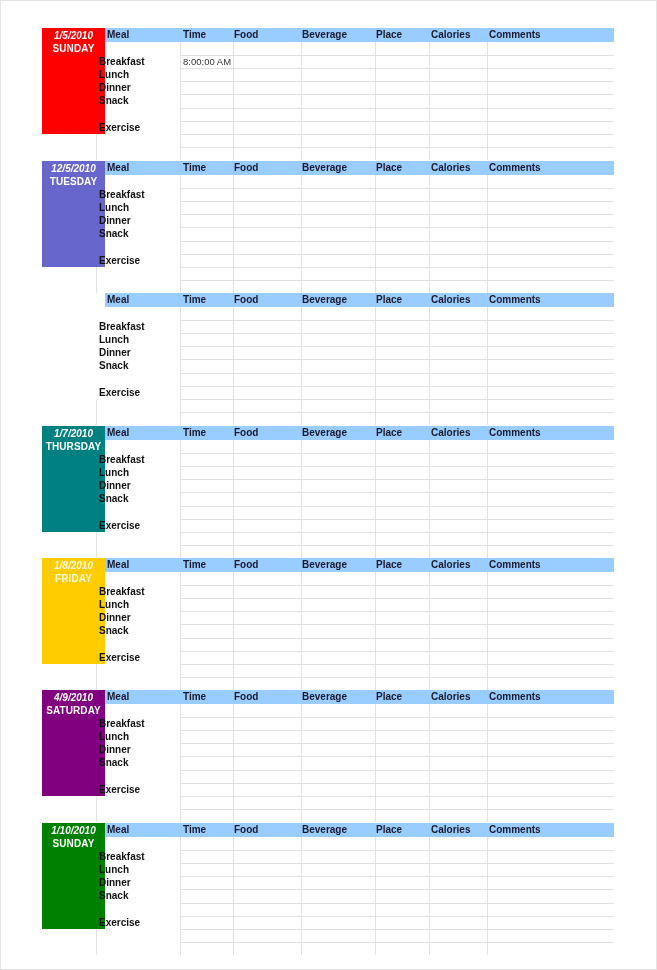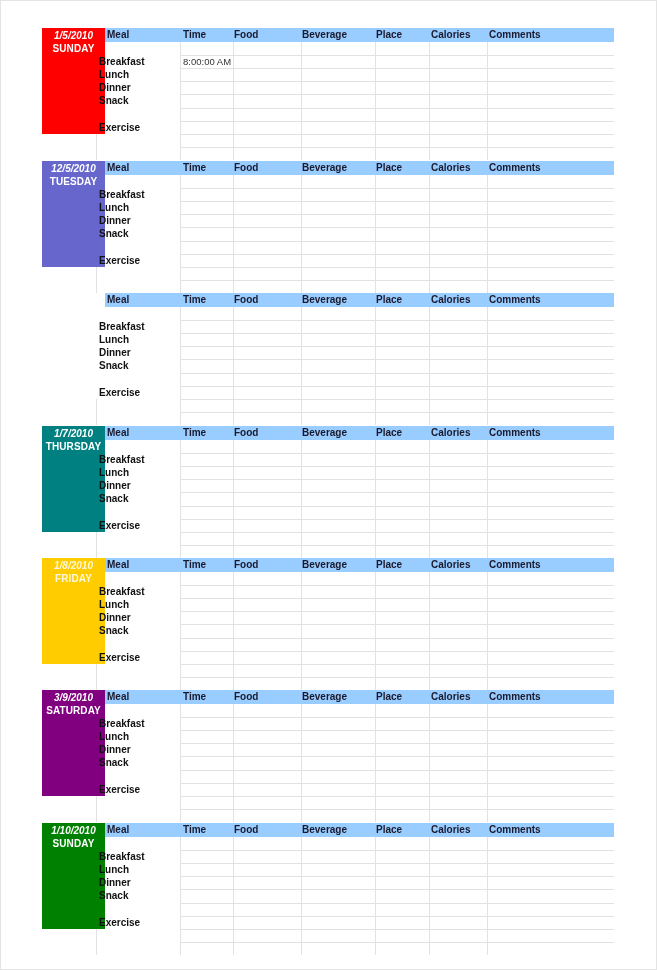--- a/index.html
+++ b/index.html
@@ -239,21 +239,21 @@
       <div class="hline" style="top:66px"></div>
       <div class="hline" style="top:79px"></div>
       <div class="hline" style="top:92px"></div>
       <div class="hline" style="top:105px"></div>
     </div>
     <span class="cell-time" style="top:27px"></span>
   </div>
 
   <div class="block" style="top: 690px;">
     <div class="day" style="background: rgb(128, 0, 128);">
-      <span class="date">3/9/2010</span>
+      <span class="date">4/9/2010</span>
       <span class="name">SATURDAY</span>
     </div>
     <div class="hdr" style="background: rgb(153, 204, 255);">
       <span style="left:2px">Meal</span>
       <span style="left:78px">Time</span>
       <span style="left:129px">Food</span>
       <span style="left:197px">Beverage</span>
       <span style="left:271px">Place</span>
       <span style="left:326px">Calories</span>
       <span style="left:384px">Comments</span>

